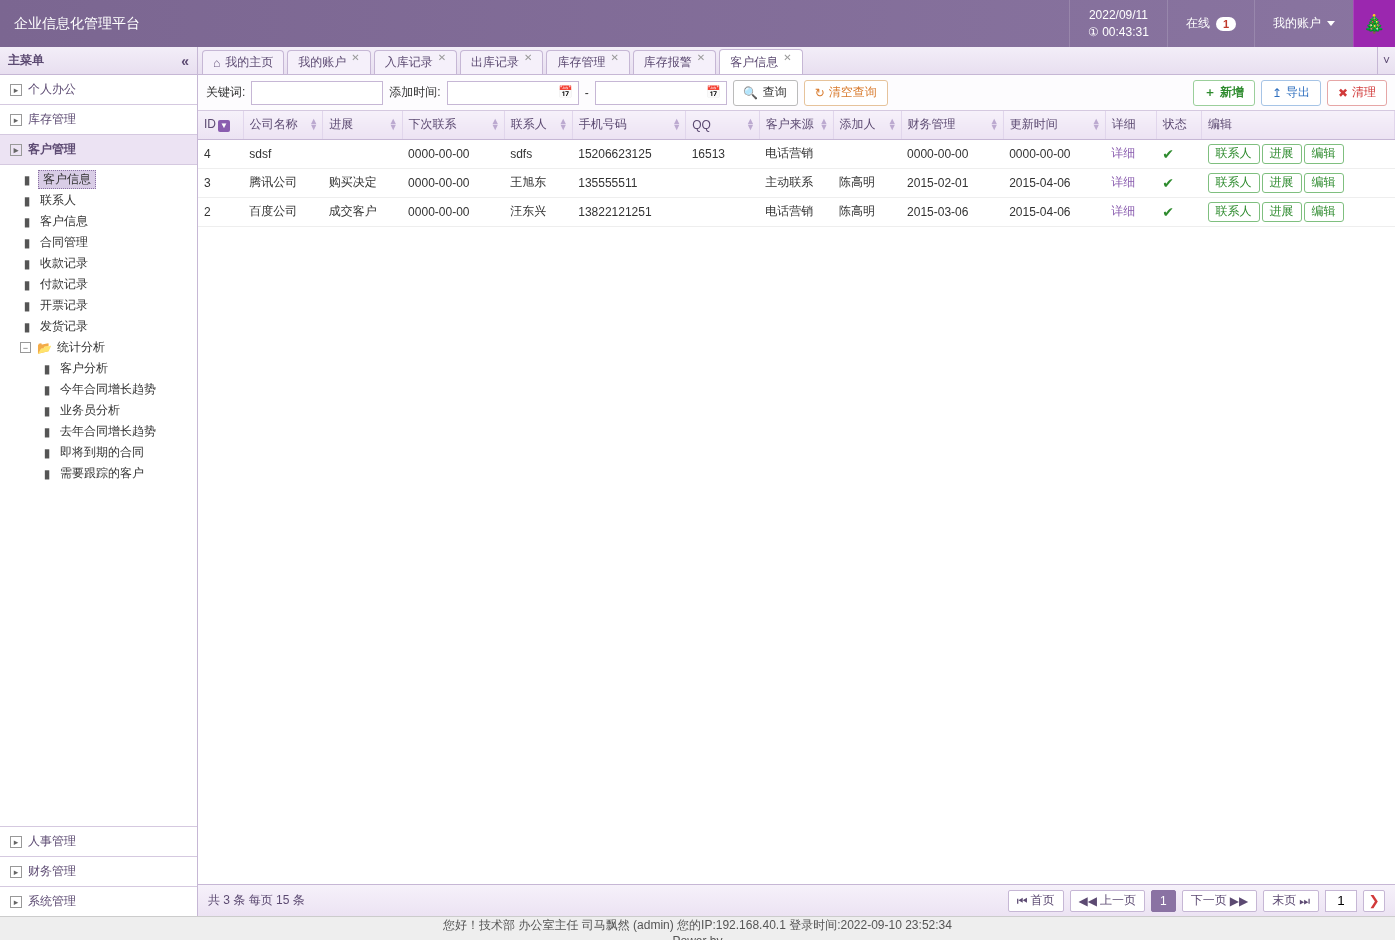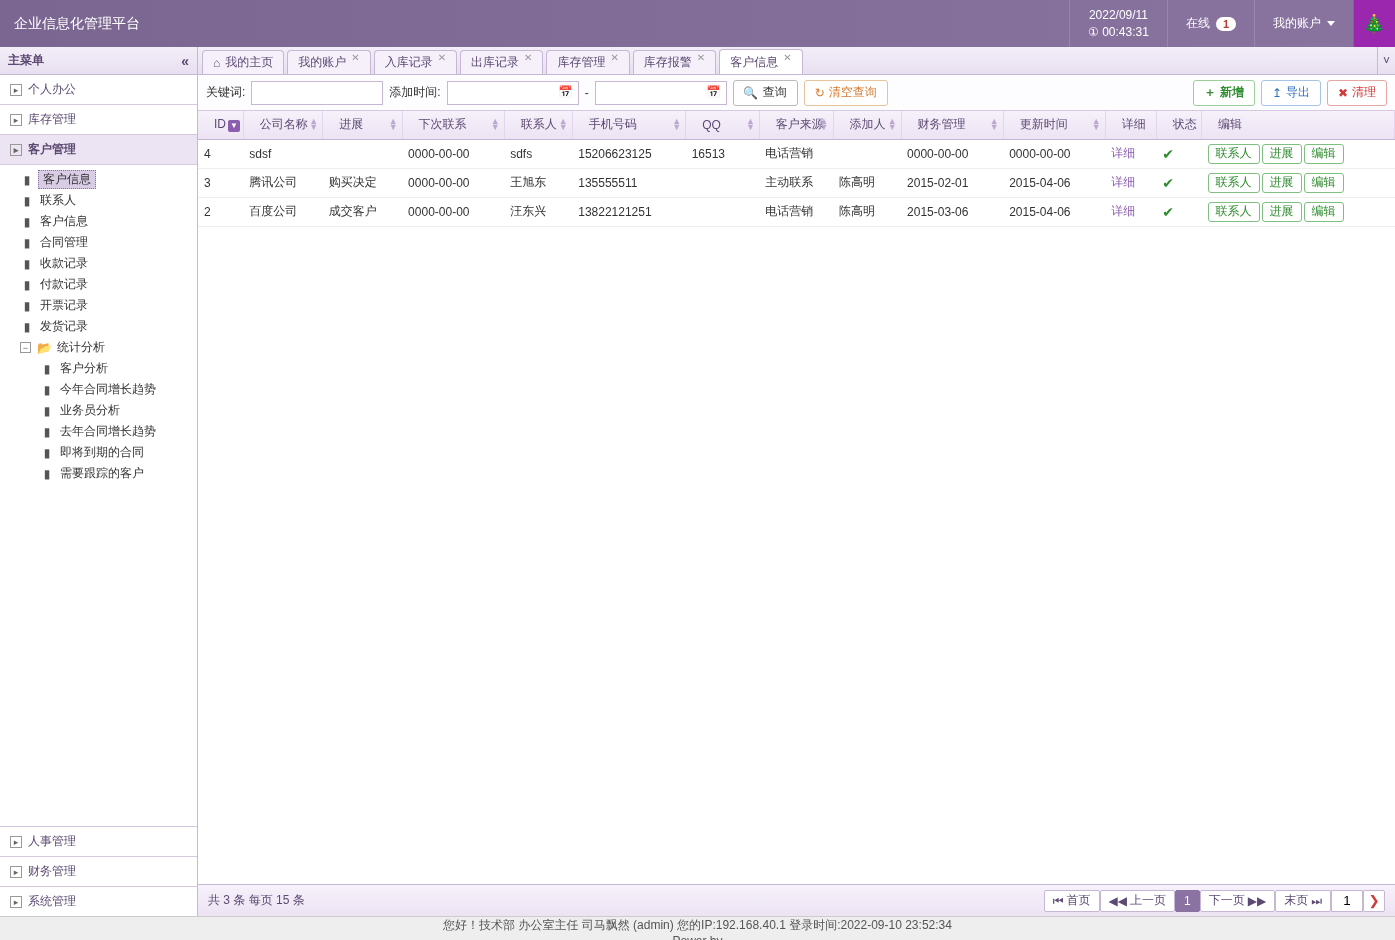--- a/index.html
+++ b/index.html
@@ -54,29 +54,29 @@
 .btn { height: 26px; border: 1px solid #bbb; border-radius: 3px; background: #fff; padding: 0 10px; display: inline-flex; align-items: center; gap: 4px; cursor: pointer; font-size: 12px; }
 .btn-search { color: #333; }
 .btn-clear-search { color: #d87a2c; border-color: #e6c39b; }
 .toolbar-spacer { flex: 1; }
 .btn-add { color: #2e8b2e; border-color: #9bcf9b; font-weight: bold; }
 .btn-export { color: #2f6fbf; border-color: #a6c4e6; }
 .btn-clean { color: #d13a3a; border-color: #e6a6a6; }
 
 .grid-wrap { flex: 1; overflow: auto; background: #fff; }
 table.grid { width: 100%; border-collapse: collapse; table-layout: fixed; }
-.grid th { background: linear-gradient(#f6f1fa, #ece3f3); border-bottom: 1px solid #c6b7d5; border-right: 1px solid #e1d6ec; height: 28px; text-align: left; padding: 0 16px; font-weight: normal; color: #5c4a72; position: relative; font-size: 12px; white-space: nowrap; overflow: hidden; margin-left: 32px; }
+.grid th { background: linear-gradient(#f6f1fa, #ece3f3); border-bottom: 1px solid #c6b7d5; border-right: 1px solid #e1d6ec; height: 28px; text-align: left; padding: 0 6px; font-weight: normal; color: #5c4a72; position: relative; font-size: 12px; white-space: nowrap; overflow: hidden; margin-left: 32px; }
 .grid th .sort { position: absolute; right: 4px; top: 7px; color: #bca9d0; font-size: 9px; line-height: 6px; }
 .grid td { border-bottom: 1px solid #eee; height: 29px; padding: 0 6px; font-size: 12px; white-space: nowrap; overflow: hidden; }
 .detail-link { color: #8a5daf; cursor: pointer; }
 .status-check { color: #2e8b2e; font-size: 14px; }
 .cell-btn { height: 20px; border: 1px solid #7fbf7f; color: #2e8b2e; background: #fff; border-radius: 3px; padding: 0 7px; font-size: 12px; cursor: pointer; margin-right: 2px; }
 .id-sort-down { display:inline-block; width:12px; height:12px; background:#8a5daf; color:#fff; font-size:8px; text-align:center; line-height:12px; border-radius:2px; margin-left:2px;}
 
-.grid-footer { height: 32px; border-top: 1px solid #c6b7d5; background: linear-gradient(#f6f1fa, #ece3f3); display: flex; align-items: center; padding: 12px 10px; color: #5c4a72; }
+.grid-footer { height: 32px; border-top: 1px solid #c6b7d5; background: linear-gradient(#f6f1fa, #ece3f3); display: flex; align-items: center; padding: 12px 10px; color: #5c4a72; gap: 6px; }
 .grid-footer .spacer { flex: 1; }
 .pg-btn { height: 22px; border: 1px solid #c6b7d5; background: #fff; padding: 0 8px; display: inline-flex; align-items: center; gap: 3px; cursor: pointer; font-size: 12px; color: #5c4a72; border-radius: 2px; }
 .pg-btn.current { background: #8a72a3; color: #fff; border-color: #8a72a3; }
 .pg-input { width: 32px; height: 22px; border: 1px solid #c6b7d5; text-align: center; }
 .pg-go { width: 22px; height: 22px; border: 1px solid #c6b7d5; background: #fff; color: #d13a3a; display: inline-flex; align-items: center; justify-content: center; cursor: pointer; border-radius: 2px; }
 
 .footer { height: 24px; background: #eee; border-top: 1px solid #ccc; display: flex; align-items: center; padding: 0 8px; font-size: 12px; color: #555; flex-direction: column; }
 .footer .spacer { flex: 1; }
 .footer a { color: #d87a2c; text-decoration: none; }
 </style>

